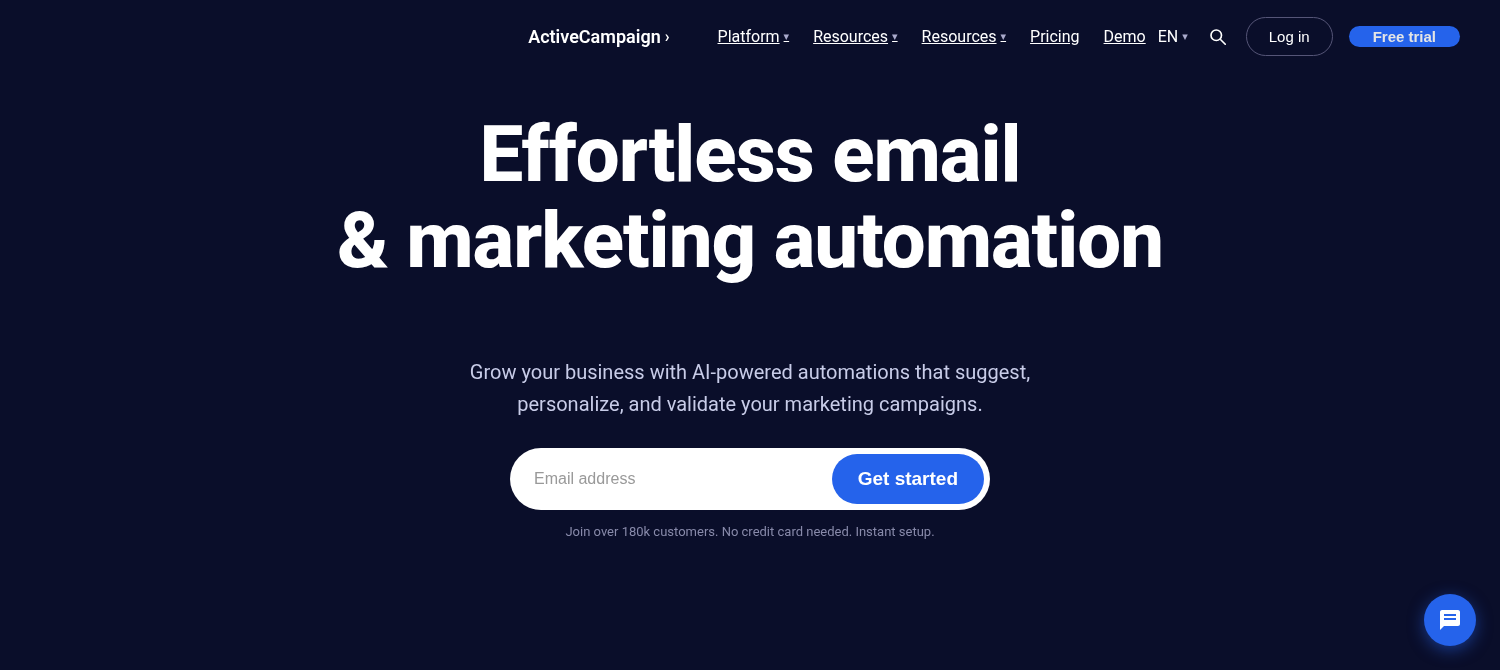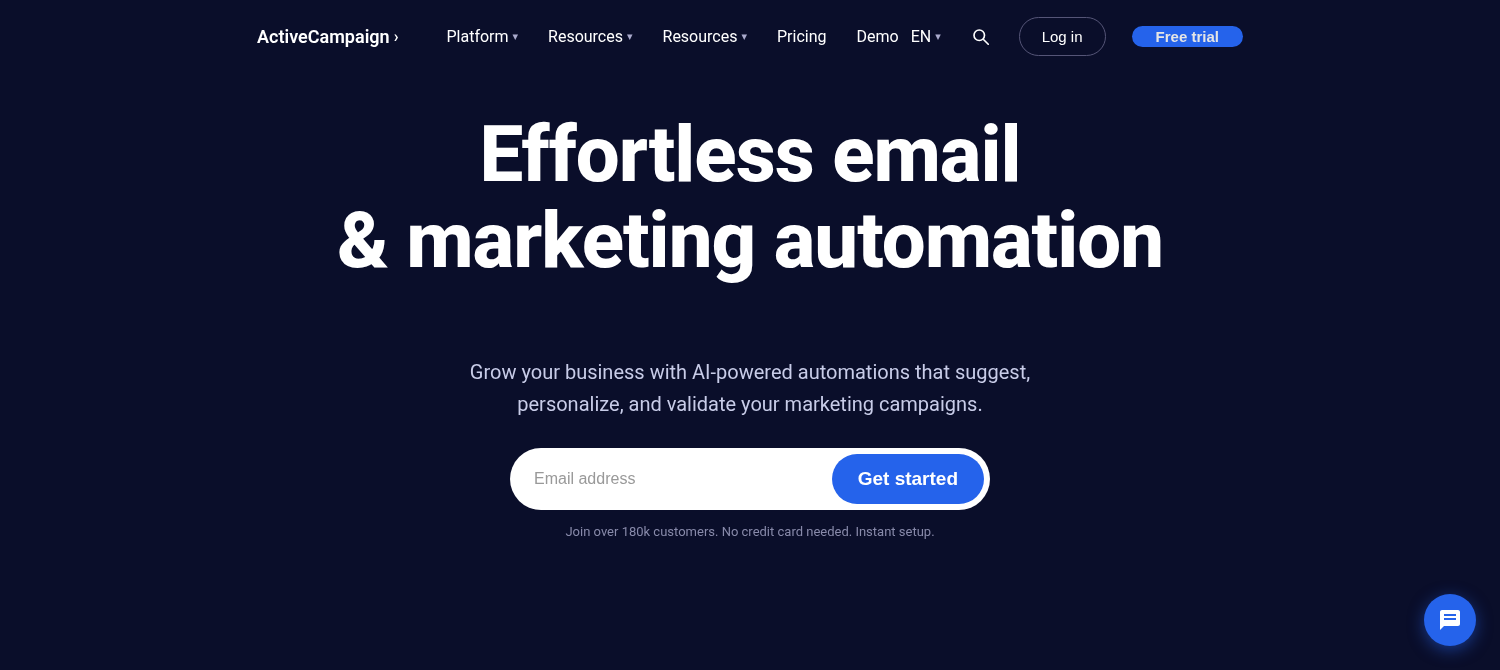--- a/index.html
+++ b/index.html
@@ -14,21 +14,21 @@
       overflow: hidden;
       font-family: -apple-system, BlinkMacSystemFont, 'Segoe UI', Roboto, sans-serif;
       background-color: #0a0e2a;
       color: #ffffff;
     }
 
     
     nav {
       display: flex;
       align-items: center;
-      justify-content: center;
+      justify-content: flex-end;
       padding: 0 40px;
       height: 72px;
       background-color: #0a0e2a;
       position: relative;
       z-index: 10;
     }
 
     .nav-left {
       display: flex;
       align-items: center;
@@ -47,21 +47,22 @@
     }
 
     .logo-arrow {
       font-size: 16px;
       color: #ffffff;
     }
 
     .nav-links {
       display: flex;
       align-items: center;
-      gap: 6px;
+      gap: 0;
+      text-decoration: underline;
     }
 
     .nav-item {
       display: flex;
       align-items: center;
       gap: 4px;
       padding: 8px 12px;
       font-size: 16px;
       color: #ffffff;
       cursor: pointer;
@@ -70,21 +71,21 @@
     }
 
     .chevron {
       font-size: 11px;
       color: #aaaacc;
     }
 
     .nav-right {
       display: flex;
       align-items: center;
-      gap: 26px;
+      gap: 16px;
     }
 
     .lang-selector {
       display: flex;
       align-items: center;
       gap: 4px;
       font-size: 16px;
       color: #ffffff;
       cursor: pointer;
     }

